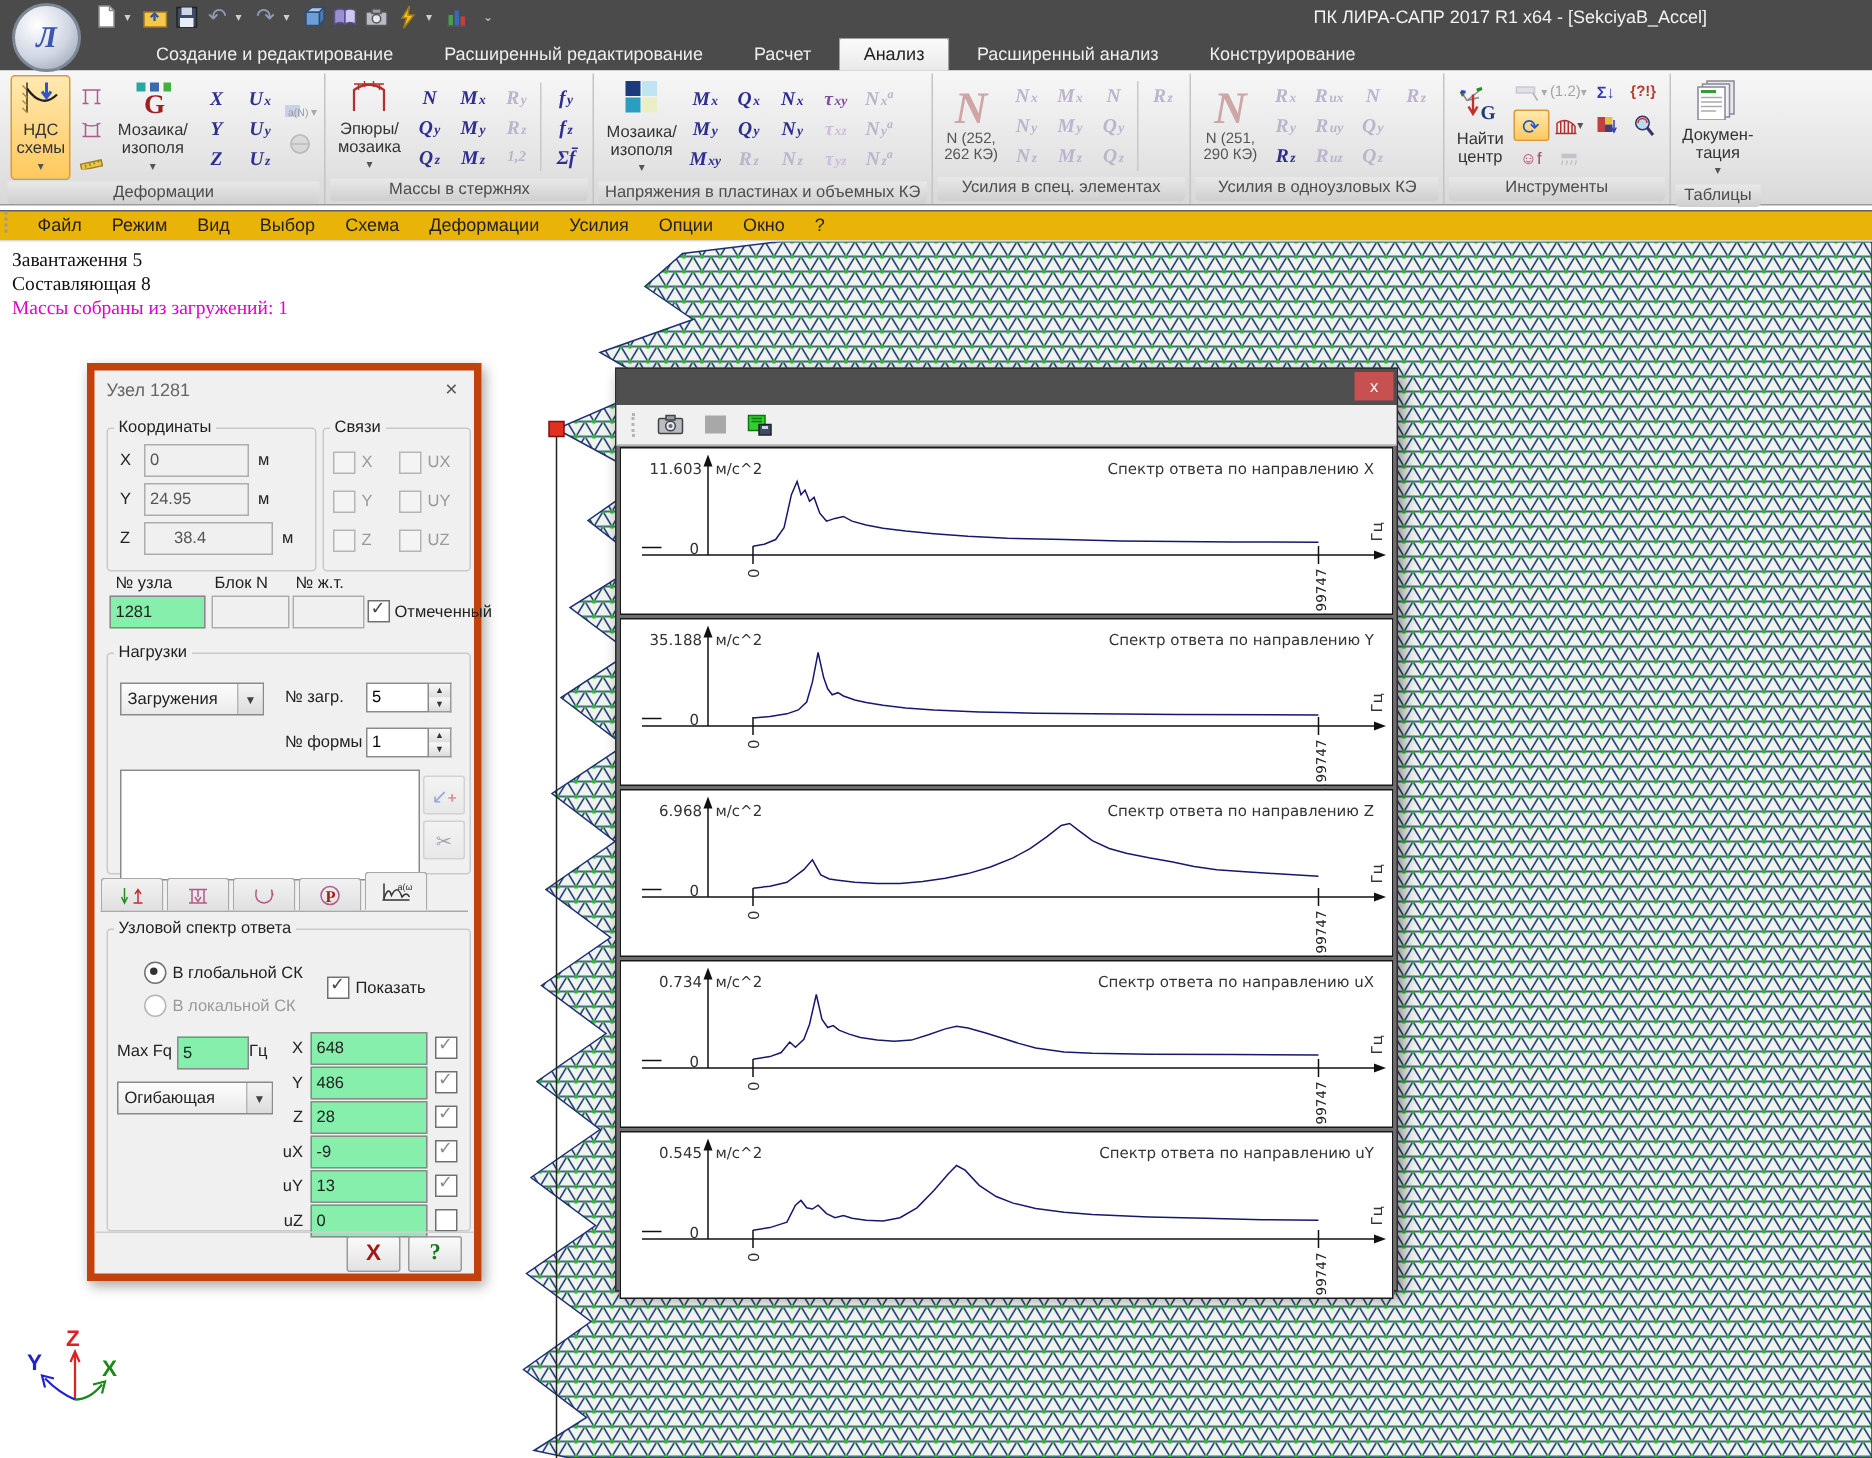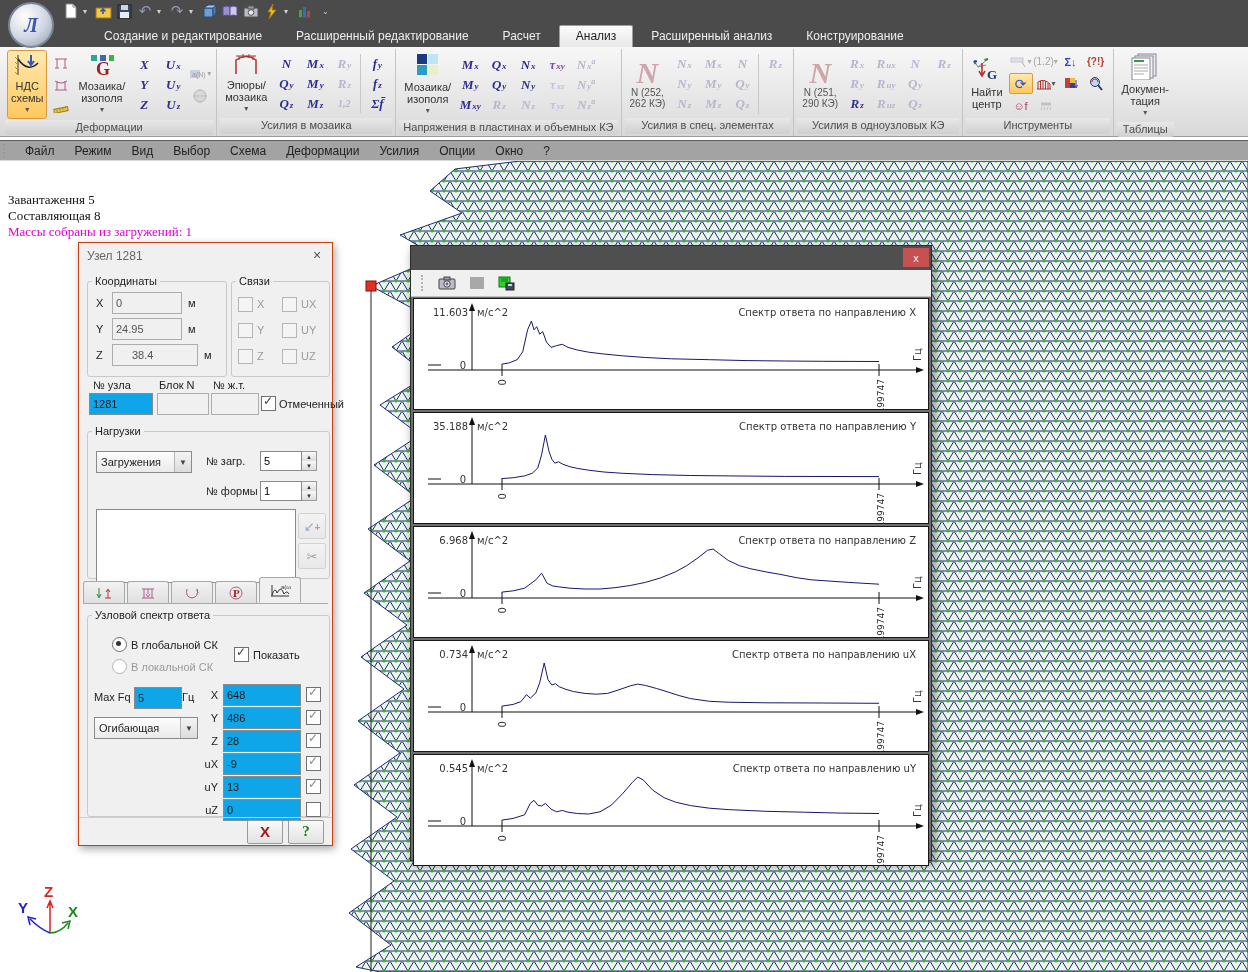--- a/index.html
+++ b/index.html
@@ -40,36 +40,36 @@
   .letter.tau.dis{color:#cdbce0;}
   .letter.sm{font-size:10px;font-style:italic;}
   .bigN{font:italic bold 30px "Liberation Serif",serif;color:#cfa6a6;line-height:28px;}
   .ncap{font-size:10px;color:#555;text-align:center;white-space:pre-line;line-height:11px;}
   .tools{display:grid;grid-template-columns:repeat(4,24px);grid-auto-rows:21px;gap:1px;align-items:center;justify-items:center;}
   .tbtn{width:22px;height:19px;display:flex;align-items:center;justify-content:center;font-size:11px;border-radius:2px;cursor:pointer;}
   .tbtn.hl{background:linear-gradient(#ffe9b0,#ffc85e);border:1px solid #d89a3c;}
   .tbtn.dis{opacity:.45;cursor:default;}
   .minitxt{font-size:10px;color:#444;}
   
-  .menubar{position:absolute;left:0;top:140px;width:100%;height:21px;background:#a3a3a3;border-top:1px solid #5f5f5f;border-bottom:1px solid #d9d9d9;
-           display:flex;align-items:center;box-sizing:border-box;}
+  .menubar{position:absolute;left:0;top:140px;width:100%;height:21px;background:#eab308;border-top:1px solid #5f5f5f;border-bottom:1px solid #d9d9d9;
+           display:flex;align-items:flex-start;box-sizing:border-box;}
   .menubar::before{content:"";width:4px;height:14px;margin:0 6px 0 3px;border-left:2px dotted #9a9a9a;}
   .mitem{padding:2px 10px;color:#222;cursor:pointer;}
   
   .canvas{position:absolute;left:0;top:161px;width:1248px;height:811px;background:#fff;overflow:hidden;}
-  .status{position:absolute;left:8px;top:4px;font:13px "Liberation Serif",serif;color:#111;line-height:16px;z-index:5;margin-top:27px;}
+  .status{position:absolute;left:8px;top:4px;font:13px "Liberation Serif",serif;color:#111;line-height:16px;z-index:5;}
   .status .magenta{color:#e000d0;}
   
-  .dialog{position:absolute;left:78px;top:81px;width:253px;height:602px;background:#f0f0f0;
-          border:1px solid #c2410c;box-shadow:2px 3px 8px rgba(0,0,0,.35);z-index:20;font-size:11px;color:#222;}
+  .dialog{position:absolute;left:58px;top:81px;width:253px;height:602px;background:#f0f0f0;
+          border:5px solid #c2410c;box-shadow:2px 3px 8px rgba(0,0,0,.35);z-index:20;font-size:11px;color:#222;}
   .d-title{position:absolute;left:0;top:0;right:0;height:26px;display:flex;align-items:center;padding:0 8px;color:#666;font-size:12px;}
   .d-close{position:absolute;right:4px;top:2px;width:22px;height:20px;display:flex;align-items:center;justify-content:center;color:#555;font-size:14px;cursor:pointer;}
   fieldset.grp{position:absolute;border:1px solid #c9c9c9;border-radius:3px;margin:2px;padding:0;}
   fieldset.grp legend{font-size:11px;color:#222;padding:0 3px;margin-left:4px;}
-  .din{position:absolute;height:18px;border:1px solid #8a8a8a;background:#0ea5e9;font-size:11px;padding:1px 3px;box-sizing:content-box;font-family:"Liberation Sans",sans-serif;color:#222;}
+  .din{position:absolute;height:18px;border:1px solid #8a8a8a;background:#86efac;font-size:11px;padding:1px 3px;box-sizing:content-box;font-family:"Liberation Sans",sans-serif;color:#222;}
   .din.dis{background:#f0f0f0;color:#555;border-color:#adadad;}
   .dlabel{position:absolute;white-space:nowrap;}
   .dlabel.dis{color:#9a9a9a;}
   .cb{width:13px;height:13px;border:1px solid #707070;background:#fff;display:inline-block;position:relative;flex:none;}
   .cb.on::after{content:"✓";position:absolute;left:1px;top:-3px;font-size:12px;color:#444;}
   .cb.graycheck.on::after{color:#8a8a8a;}
   .cb.dis{border-color:#b5b5b5;background:#f4f4f4;}
   .rad{width:13px;height:13px;border:1px solid #707070;border-radius:50%;background:#fff;display:inline-block;position:relative;flex:none;}
   .rad.on::after{content:"";position:absolute;left:3px;top:3px;width:5px;height:5px;border-radius:50%;background:#333;}
   .rad.dis{border-color:#b5b5b5;}
@@ -174,20 +174,21 @@
       <span class="qbtn">
           <svg width="15" height="14">
             <rect x="2" y="6" width="3" height="7" fill="#4aa04a"></rect>
             <rect x="6" y="3" width="3" height="10" fill="#3a6ab0"></rect>
             <rect x="10" y="7" width="3" height="6" fill="#c04040"></rect>
             <line x1="1" y1="13.5" x2="14" y2="13.5" stroke="#555"></line>
           </svg>
         </span>
       <span class="qdrop" style="margin-left:6px">⌄</span>
     </div>
+    <div class="wintitle">ПК ЛИРА-САПР  2017 R1 x64 - [SekciyaB_Accel]</div>
   </div>
 
   <div class="tabrow">
       <div id="tabs" style="display:flex;align-items:flex-end;gap:2px;">
         <div class="tab">Создание и редактирование</div>
         <div class="tab">Расширенный редактирование</div>
         <div class="tab">Расчет</div>
         <div class="tab active">Анализ</div>
         <div class="tab">Расширенный анализ</div>
         <div class="tab">Конструирование</div>
@@ -291,21 +292,21 @@
             <span class="letter dis">R<sub>y</sub></span>
             <span class="letter dis">R<sub>z</sub></span>
             <span class="letter dis sm">1,2</span>
           </div>
         <div class="lcol" style="border-left:1px solid #c8c8c8;padding-left:3px">
             <span class="letter">f<sub>y</sub></span>
             <span class="letter">f<sub>z</sub></span>
             <span class="letter">Σf̄</span>
           </div>
       </div>
-      <div class="rcap">Усилия в мозаика</div>
+      <div class="rcap">Массы в стержнях</div>
     </div>
 
     <div class="rgroup">
       <div class="rbody">
         <div class="bigbtn">
           <span class="bicon"><svg width="26" height="26">
                 <rect x="2" y="2" width="10" height="10" fill="#1d3a7a"></rect>
                 <rect x="13" y="2" width="10" height="10" fill="#bfe4f2"></rect>
                 <rect x="2" y="13" width="10" height="10" fill="#2a9ec0"></rect>
                 <rect x="13" y="13" width="10" height="10" fill="#e9f0c8"></rect>

